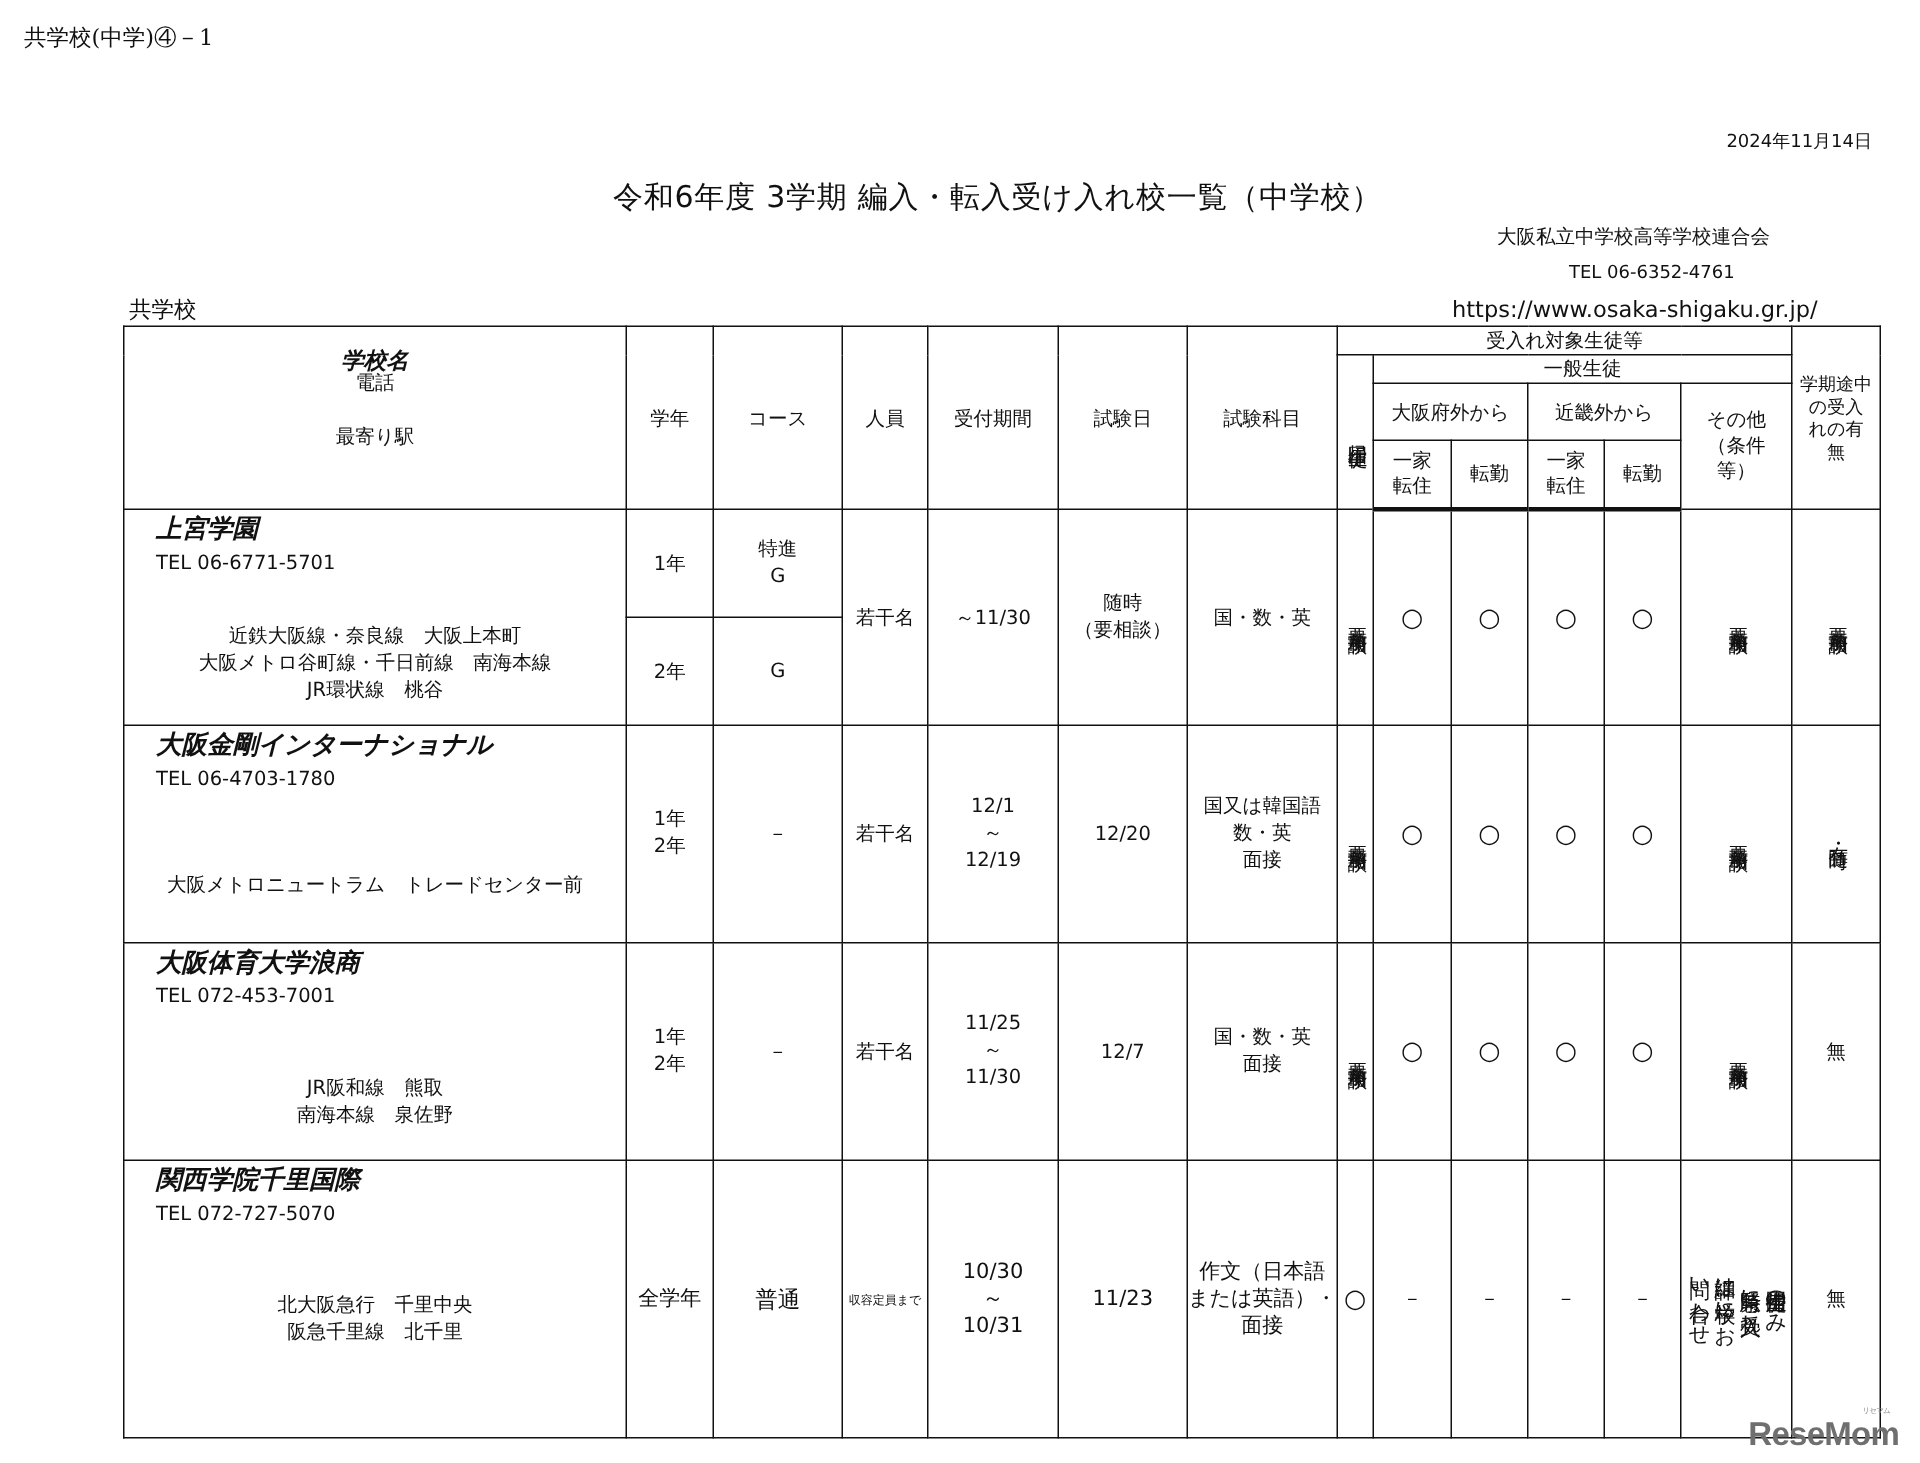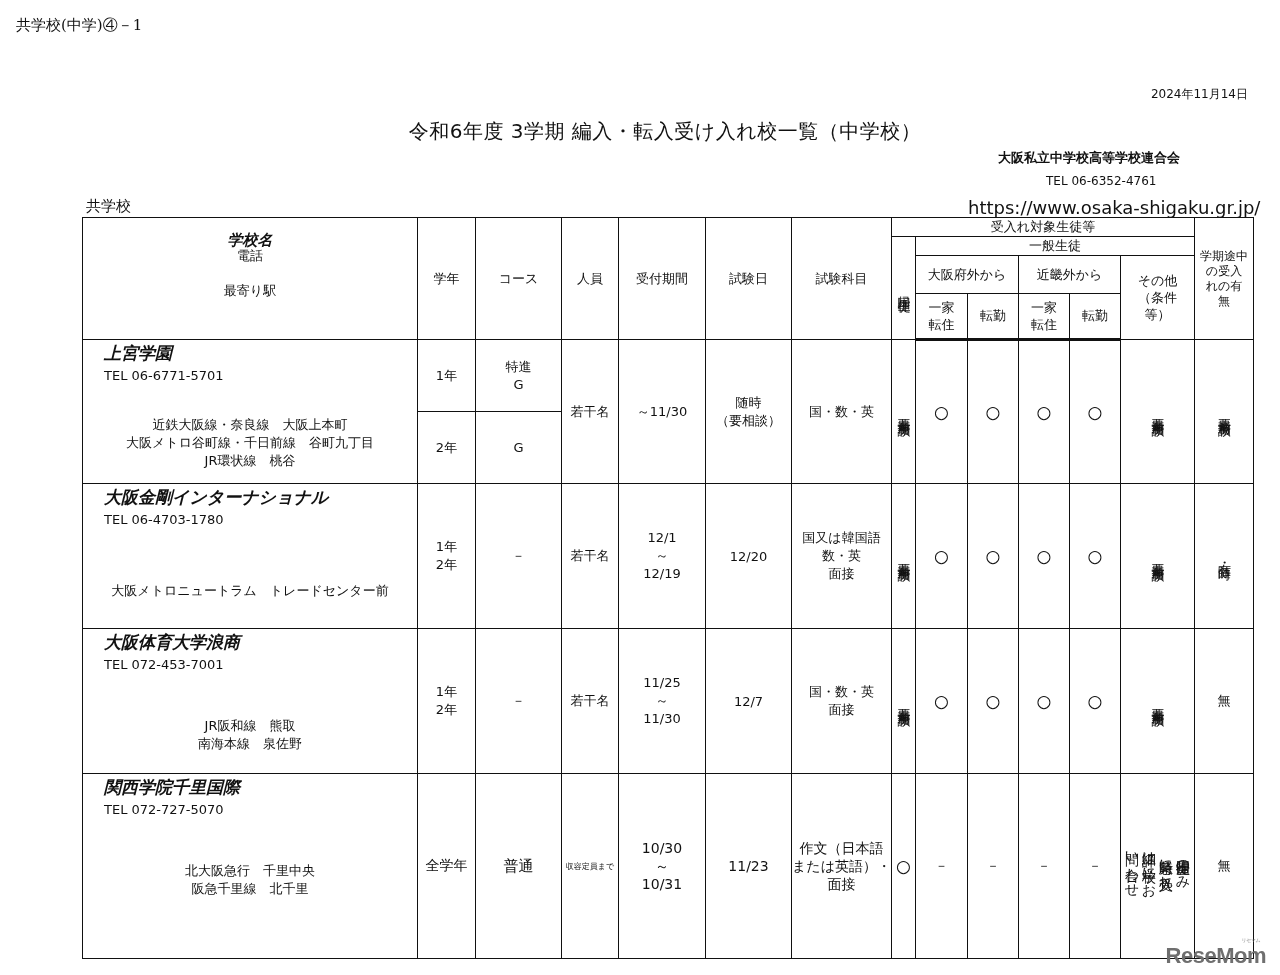--- a/index.html
+++ b/index.html
@@ -2,23 +2,23 @@
 <html><head>
 <meta charset="utf-8">
 <style>
   html, body { margin:0; padding:0; background:#fff; }
   body { width:1280px; height:975px; position:relative; overflow:hidden;
          font-family:"DejaVu Sans","Liberation Sans",sans-serif; color:#111; }
   .abs { position:absolute; }
   .doc-label { left:16px; top:16px; font-family:"DejaVu Serif","Liberation Serif",serif; font-size:15px; }
   .date { right:32px; top:86px; font-size:12px; }
   .title { left:0; width:1330px; top:118px; text-align:center; font-size:20px; letter-spacing:0.5px; }
-  .org { left:998px; top:149px; font-size:13px;font-weight:bold; }
+  .org { left:998px; top:149px; font-size:13px; }
   .tel { left:1046px; top:174px; font-size:12px; }
-  .url { left:968px; top:197px; font-size:18px; }
+  .url { left:968px; top:197px; font-size:15px; }
   .category { left:86px; top:197px; font-size:15px; }
 
   table.main { position:absolute; left:82px; top:217px; border-collapse:collapse; table-layout:fixed; font-size:13px; }
   table.main td, table.main th { border:1.5px solid #111; text-align:center; vertical-align:middle; padding:0; font-weight:normal; }
   table.main thead tr:last-child th { border-bottom:3px solid #111; }
   .hdr-school { text-align:left; vertical-align:top !important; padding:14px 4px 0 4px !important; }
   .hdr-school .h-name { font-weight:bold; font-style:italic; font-size:15px; display:block; line-height:16px; }
   .hdr-school .h-tel { display:block; font-size:13px; line-height:16px; }
   .hdr-school .h-sta { display:block; font-size:13px; margin-top:18px; }
   .small { font-size:12px; line-height:15px; }
@@ -107,21 +107,21 @@
     </tr>
   </thead>
   <tbody>
 
     <tr style="height:72px">
       <td rowspan="2" class="school-cell">
         <span class="school-name">上宮学園</span>
         <span class="school-tel">TEL 06-6771-5701</span>
         <div class="school-sta" style="top:76px">
           <div>近鉄大阪線・奈良線　大阪上本町</div>
-          <div>大阪メトロ谷町線・千日前線　谷町九丁目</div>
+          <div>大阪メトロ谷町線・千日前線　南海本線</div>
           <div>JR環状線　桃谷</div>
         </div>
       </td>
       <td>1年</td>
       <td class="multiline" style="white-space:pre-line">特進
 G</td>
       <td rowspan="2">若干名</td>
       <td rowspan="2">～11/30</td>
       <td rowspan="2" class="multiline" style="white-space:pre-line">随時
 （要相談）</td>

